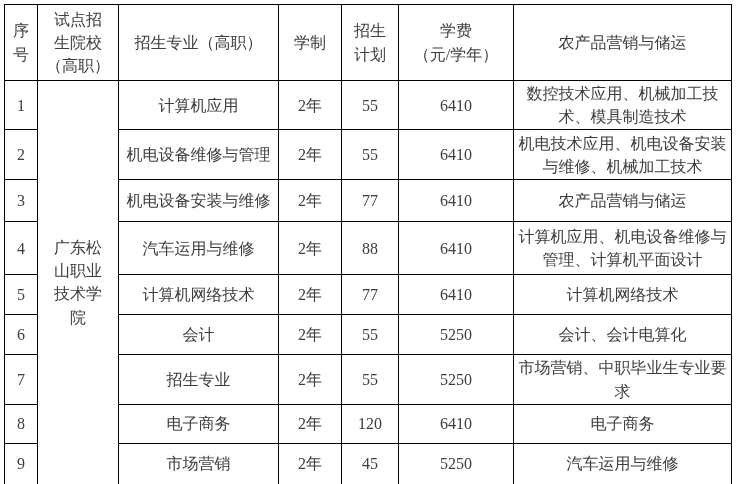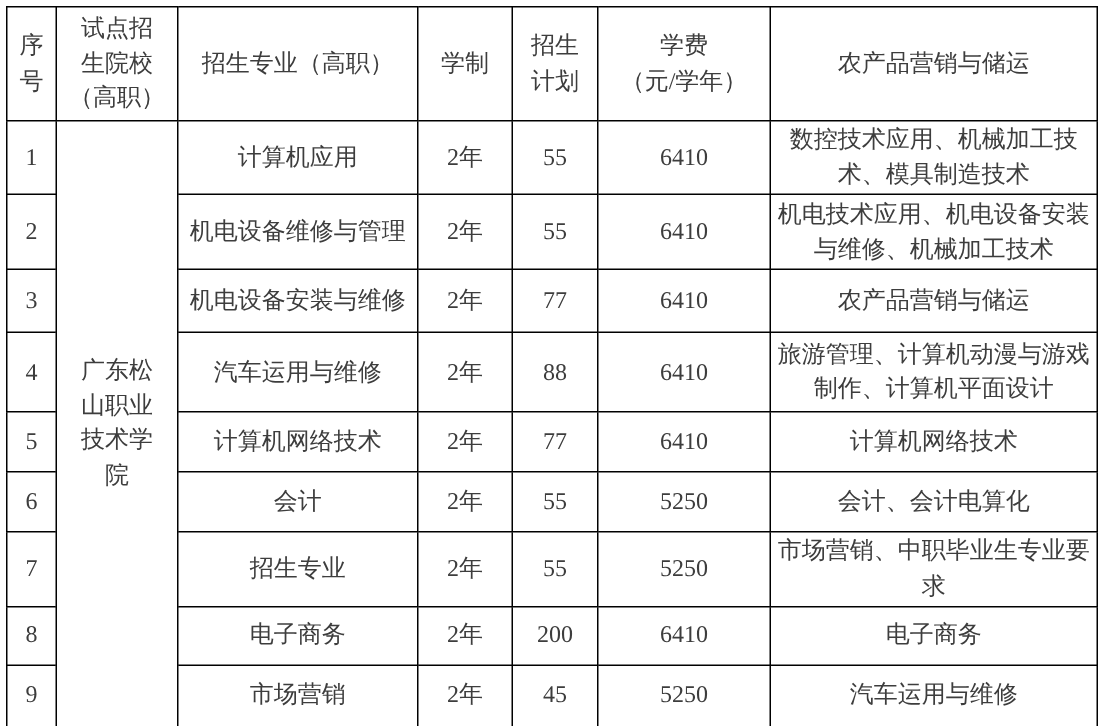--- a/index.html
+++ b/index.html
@@ -106,21 +106,21 @@
         <td>77</td>
         <td>6410</td>
         <td>农产品营销与储运</td>
       </tr>
       <tr class="r4">
         <td>4</td>
         <td>汽车运用与维修</td>
         <td>2年</td>
         <td>88</td>
         <td>6410</td>
-        <td>旅游管理、计算机动漫与游戏制作、计算机平面设计</td>
+        <td>计算机应用、机电设备维修与管理、计算机平面设计</td>
       </tr>
       <tr class="r5">
         <td>5</td>
         <td>计算机网络技术</td>
         <td>2年</td>
         <td>77</td>
         <td>6410</td>
         <td>计算机网络技术</td>
       </tr>
       <tr class="r6">
@@ -136,21 +136,21 @@
         <td>招生专业</td>
         <td>2年</td>
         <td>55</td>
         <td>5250</td>
         <td>市场营销、中职毕业生专业要求</td>
       </tr>
       <tr class="r8">
         <td>8</td>
         <td>电子商务</td>
         <td>2年</td>
-        <td>200</td>
+        <td>120</td>
         <td>6410</td>
         <td>电子商务</td>
       </tr>
       <tr class="r9">
         <td>9</td>
         <td>市场营销</td>
         <td>2年</td>
         <td>45</td>
         <td>5250</td>
         <td>汽车运用与维修</td>

